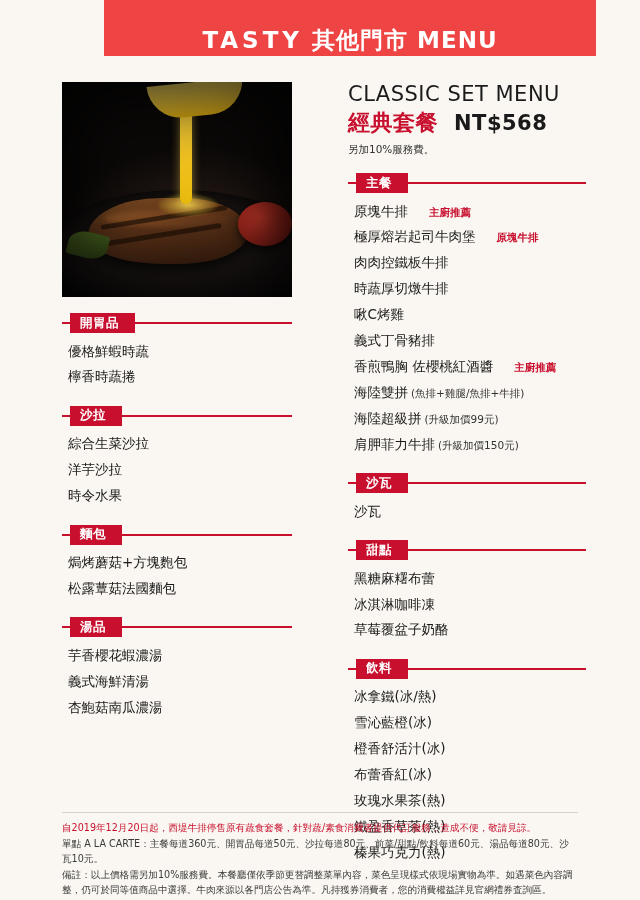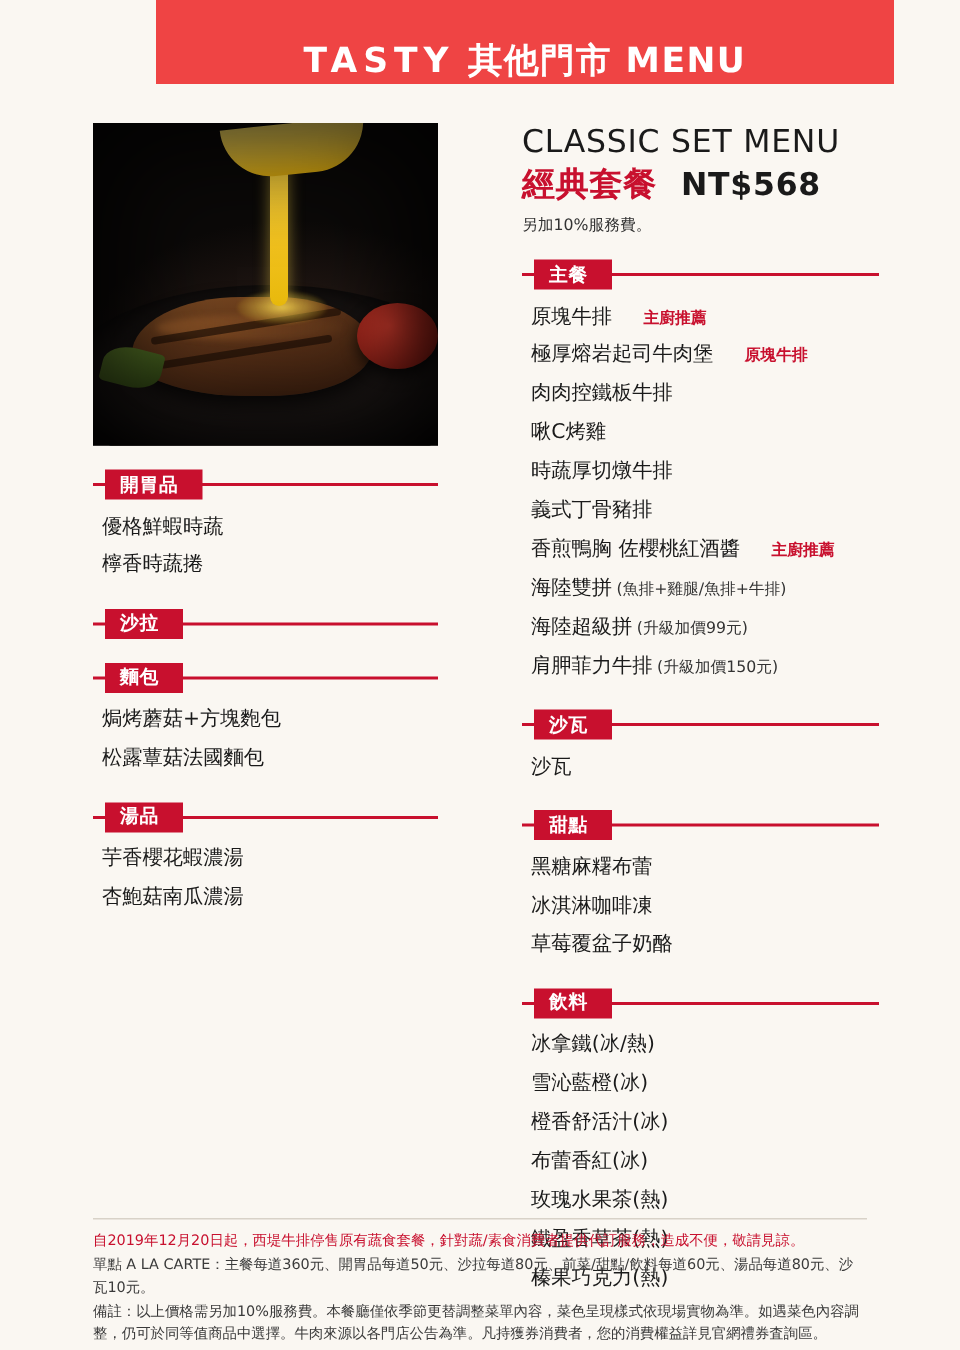--- a/index.html
+++ b/index.html
@@ -292,20 +292,25 @@
               <div class="item"><span>檸香時蔬捲</span></div>
             </div>
           </div>
           <div class="sec">
             <div class="sec-bar short-tab">
               <div class="rule"></div>
               <div class="tab">
                 <span class="sec-title">沙拉</span>
               </div>
             </div>
+            <div class="items">
+              <div class="item"><span>綜合生菜沙拉</span></div>
+              <div class="item"><span>洋芋沙拉</span></div>
+              <div class="item"><span>時令水果</span></div>
+            </div>
           </div>
           <div class="sec">
             <div class="sec-bar short-tab">
               <div class="rule"></div>
               <div class="tab">
                 <span class="sec-title">麵包</span>
               </div>
             </div>
             <div class="items">
               <div class="item"><span>焗烤蘑菇+方塊麭包</span></div>
@@ -314,20 +319,21 @@
           </div>
           <div class="sec">
             <div class="sec-bar short-tab">
               <div class="rule"></div>
               <div class="tab">
                 <span class="sec-title">湯品</span>
               </div>
             </div>
             <div class="items">
               <div class="item"><span>芋香櫻花蝦濃湯</span></div>
+              <div class="item"><span>義式海鮮清湯</span></div>
               <div class="item"><span>杏鮑菇南瓜濃湯</span></div>
             </div>
           </div>
         </div>
     </div>
 
     <div class="col-right">
       <div class="headline-en">CLASSIC SET MENU</div>
       <div class="headline-zh">
         <span>經典套餐</span><span class="price">NT$568</span>
@@ -339,22 +345,22 @@
             <div class="sec-bar short-tab">
               <div class="rule"></div>
               <div class="tab">
                 <span class="sec-title">主餐</span>
               </div>
             </div>
             <div class="items">
               <div class="item"><span>原塊牛排</span><span class="note">主廚推薦</span></div>
               <div class="item"><span>極厚熔岩起司牛肉堡</span><span class="note">原塊牛排</span></div>
               <div class="item"><span>肉肉控鐵板牛排</span></div>
+              <div class="item"><span>時蔬厚切燉牛排</span></div>
               <div class="item"><span>啾C烤雞</span></div>
-              <div class="item"><span>時蔬厚切燉牛排</span></div>
               <div class="item"><span>義式丁骨豬排</span></div>
               <div class="item"><span>香煎鴨胸 佐櫻桃紅酒醬</span><span class="note">主廚推薦</span></div>
               <div class="item"><span>海陸雙拼</span><span class="sub">(魚排+雞腿/魚排+牛排)</span></div>
               <div class="item"><span>海陸超級拼</span><span class="sub">(升級加價99元)</span></div>
               <div class="item"><span>肩胛菲力牛排</span><span class="sub">(升級加價150元)</span></div>
             </div>
           </div>
           <div class="sec">
             <div class="sec-bar short-tab">
               <div class="rule"></div>

